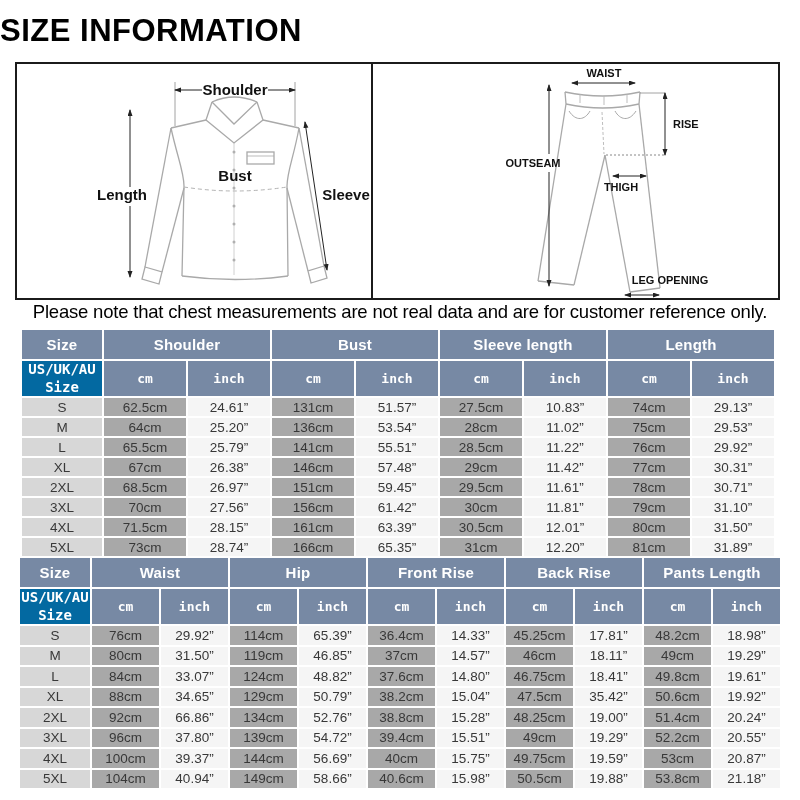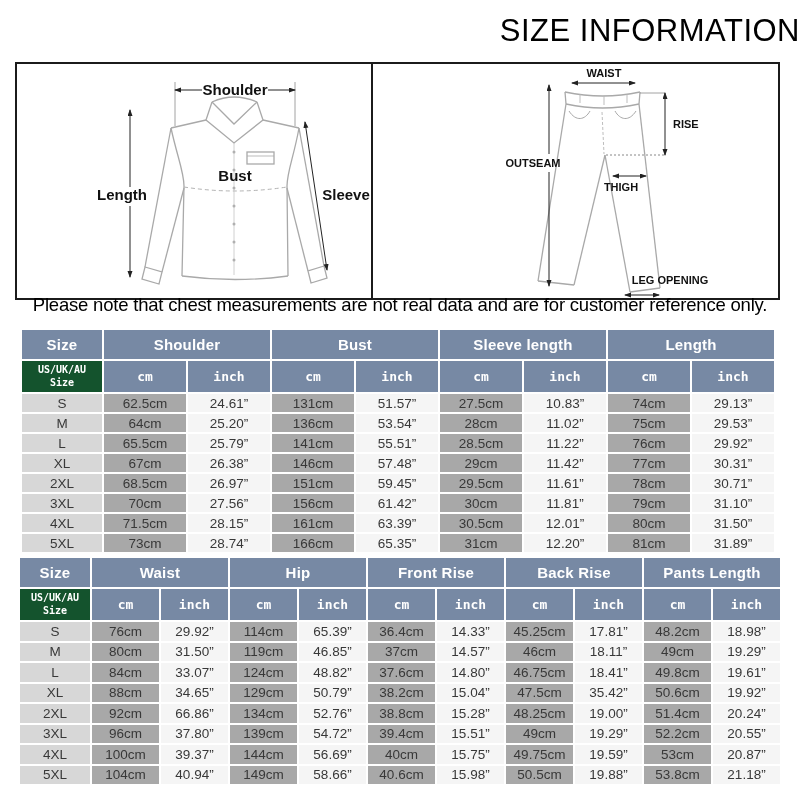--- a/index.html
+++ b/index.html
@@ -1,39 +1,39 @@
 <!DOCTYPE html>
 <html><head>
 <meta charset="utf-8">
 <style>
   html,body{margin:0;padding:0;width:800px;height:800px;background:#fff;overflow:hidden;
             font-family:"Liberation Sans",sans-serif;}
   .stage{position:relative;width:800px;height:800px;background:#fff;}
 
-  .title{position:absolute;top:13px;left:0;width:800px;text-align:right;
-         font-weight:400;font-size:31px;color:#000;letter-spacing:.5px;white-space:nowrap;}
+  .title{position:absolute;top:13px;left:0;width:800px;text-align:left;
+         font-weight:700;font-size:31px;color:#000;letter-spacing:.5px;white-space:nowrap;}
 
   .diagram-box{position:absolute;top:62px;left:15px;width:765px;height:238px;
                border:2px solid #1b1b1b;box-sizing:border-box;display:flex;background:#fff;}
   .panel-shirt{width:356px;height:100%;border-right:2px solid #1b1b1b;box-sizing:border-box;}
   .panel-pants{flex:1;height:100%;}
   .panel-shirt svg,.panel-pants svg{display:block;width:100%;height:100%;}
 
-  .note{position:absolute;top:294px;left:0;width:800px;text-align:center;
+  .note{position:absolute;top:301px;left:0;width:800px;text-align:center;
         font-size:18.5px;color:#000;letter-spacing:-0.2px;white-space:nowrap;}
 
   table{position:absolute;border-collapse:separate;border-spacing:2px;table-layout:fixed;}
   .t1{top:328px;left:20px;}
   .t2{top:556px;left:18px;}
   th,td{padding:0;text-align:center;vertical-align:middle;overflow:hidden;}
   th.group{background:#7789a4;color:#fff;font-weight:700;font-size:15px;height:29px;letter-spacing:.2px;}
   th.unit{background:#7789a4;color:#fff;font-family:"DejaVu Sans Mono",monospace;
           font-weight:700;font-size:13px;height:21px;}
-  th.sizehdr{background:#14532d;color:#fff;font-family:"DejaVu Sans Mono",monospace;
-             font-weight:700;font-size:10px;line-height:1.25;height:31px;}
+  th.sizehdr{background:#0369a1;color:#fff;font-family:"DejaVu Sans Mono",monospace;
+             font-weight:700;font-size:14px;line-height:1.25;height:31px;}
   td{font-size:13.5px;color:#383838;height:18px;}
   .t2 td{height:18.5px;}
   .c-size{background:#d7d7d7;}
   .c-cm{background:#a8a8a8;}
   .c-inch{background:#f5f5f5;}
 </style>
 </head>
 <body>
 
 <div class="stage">

